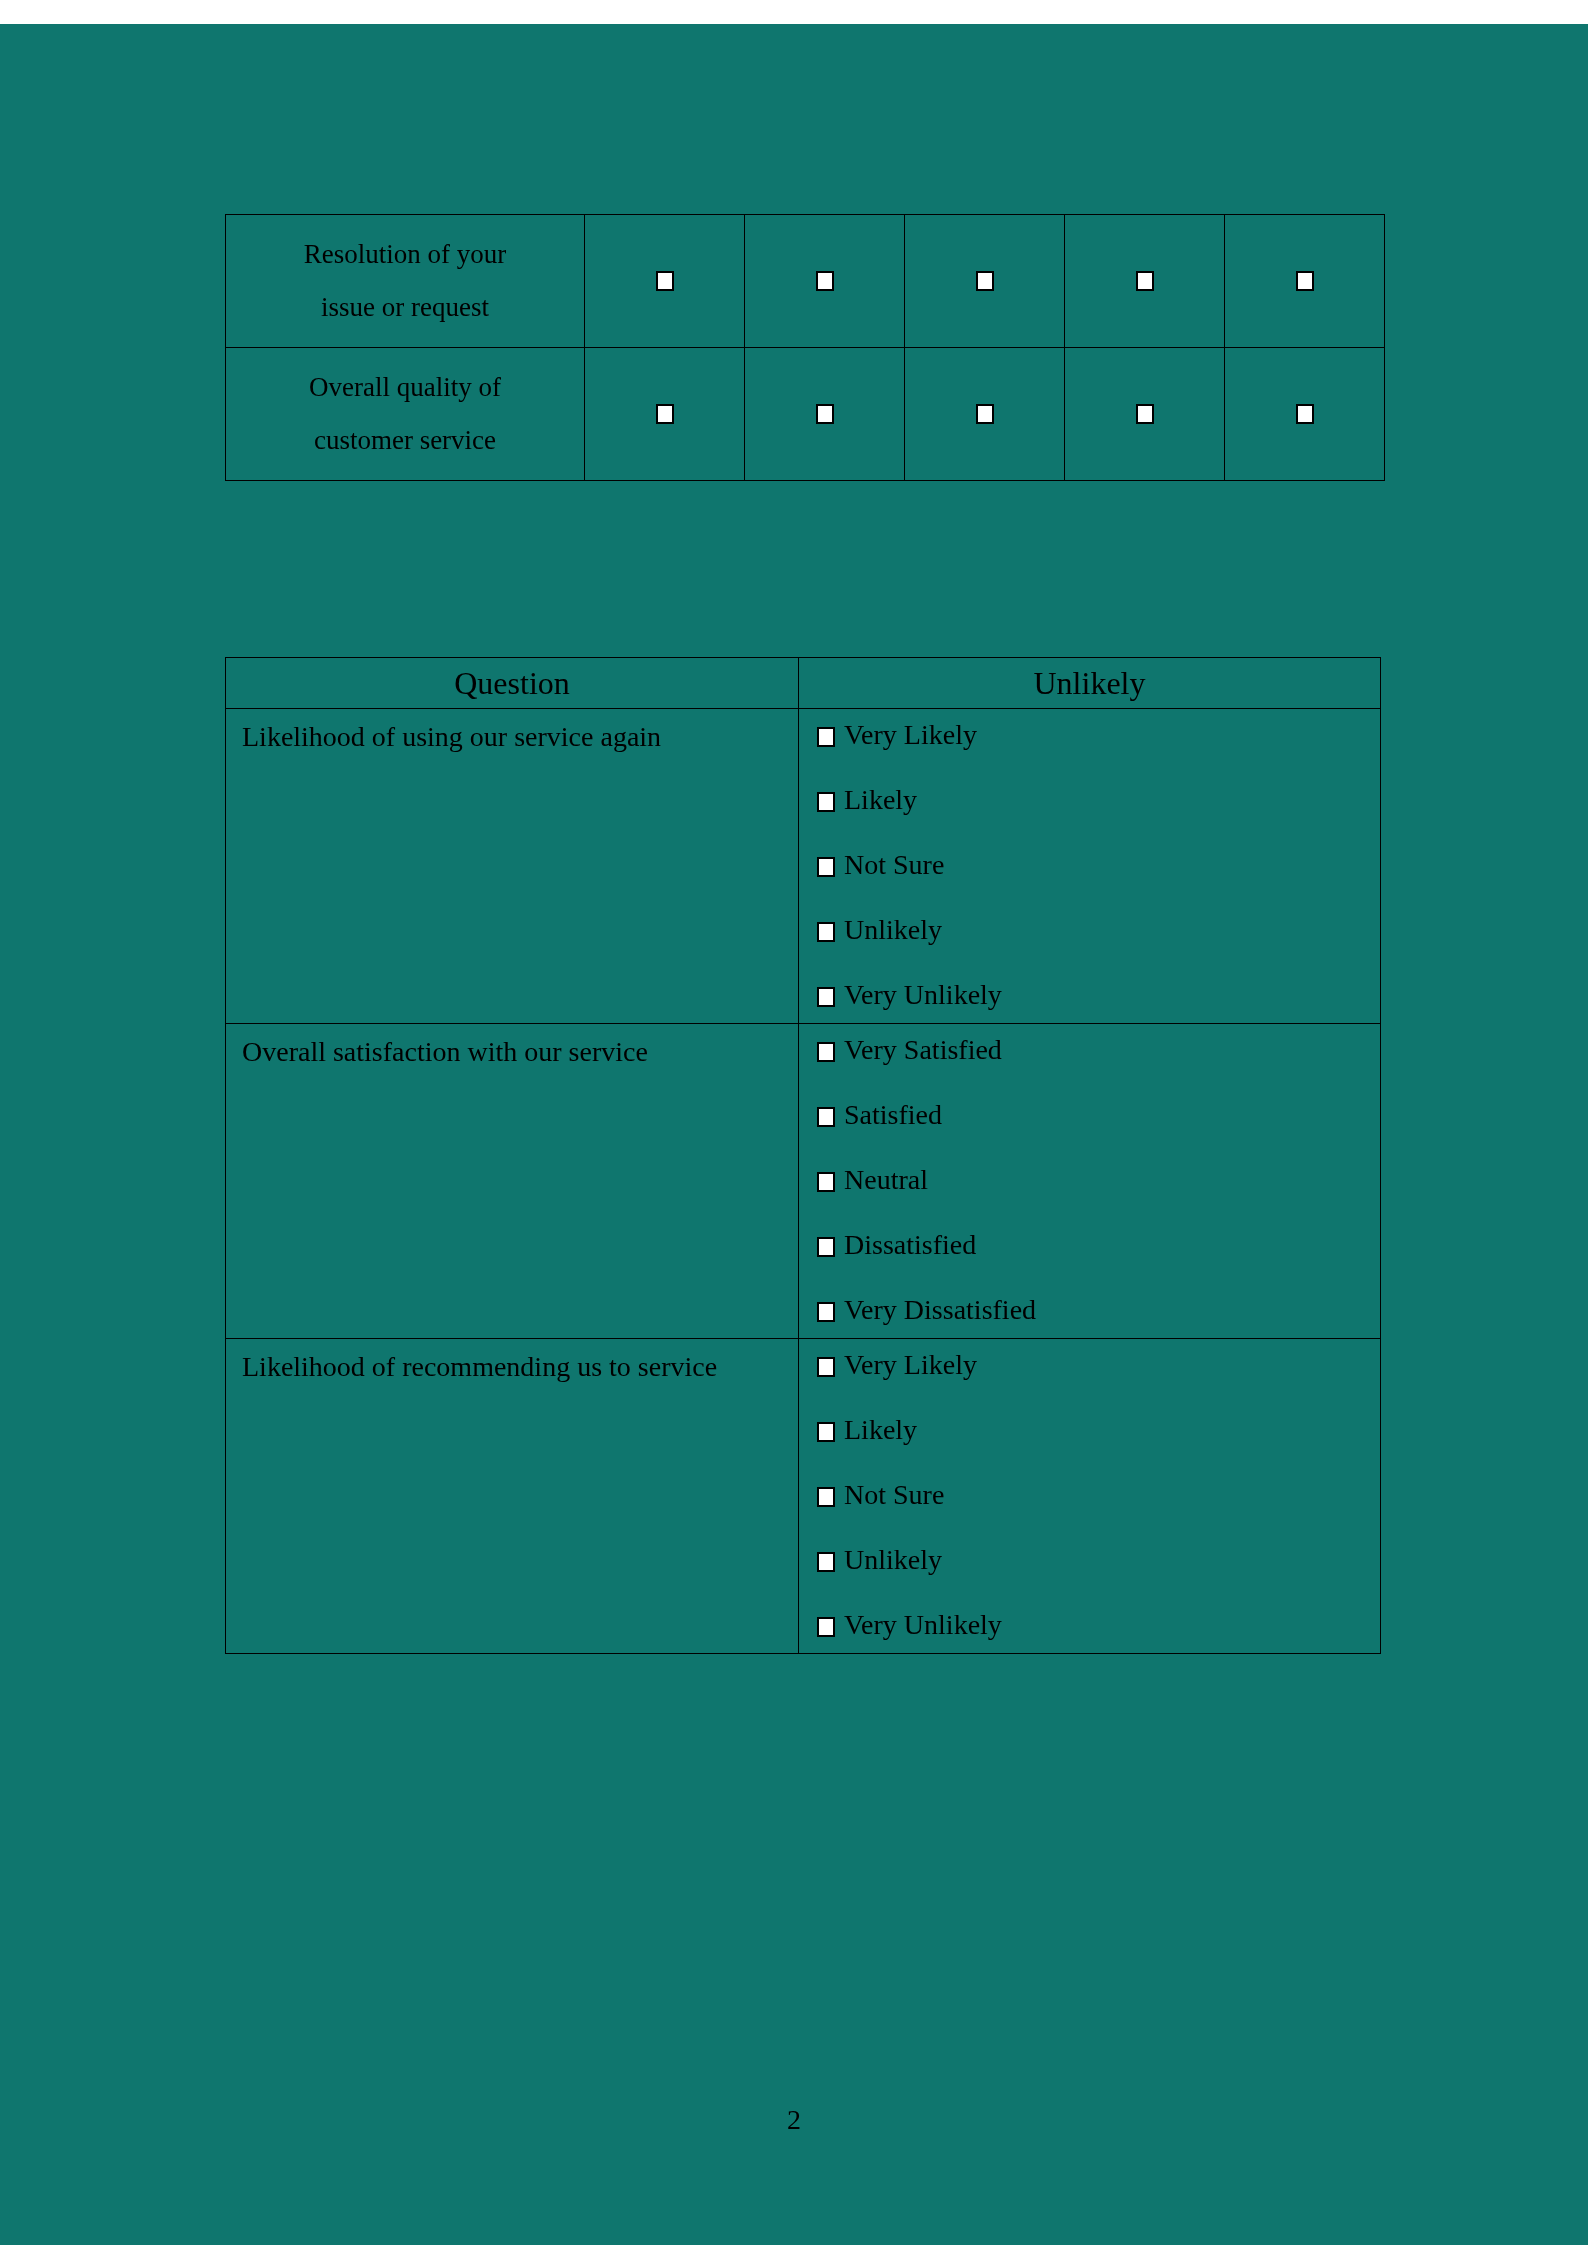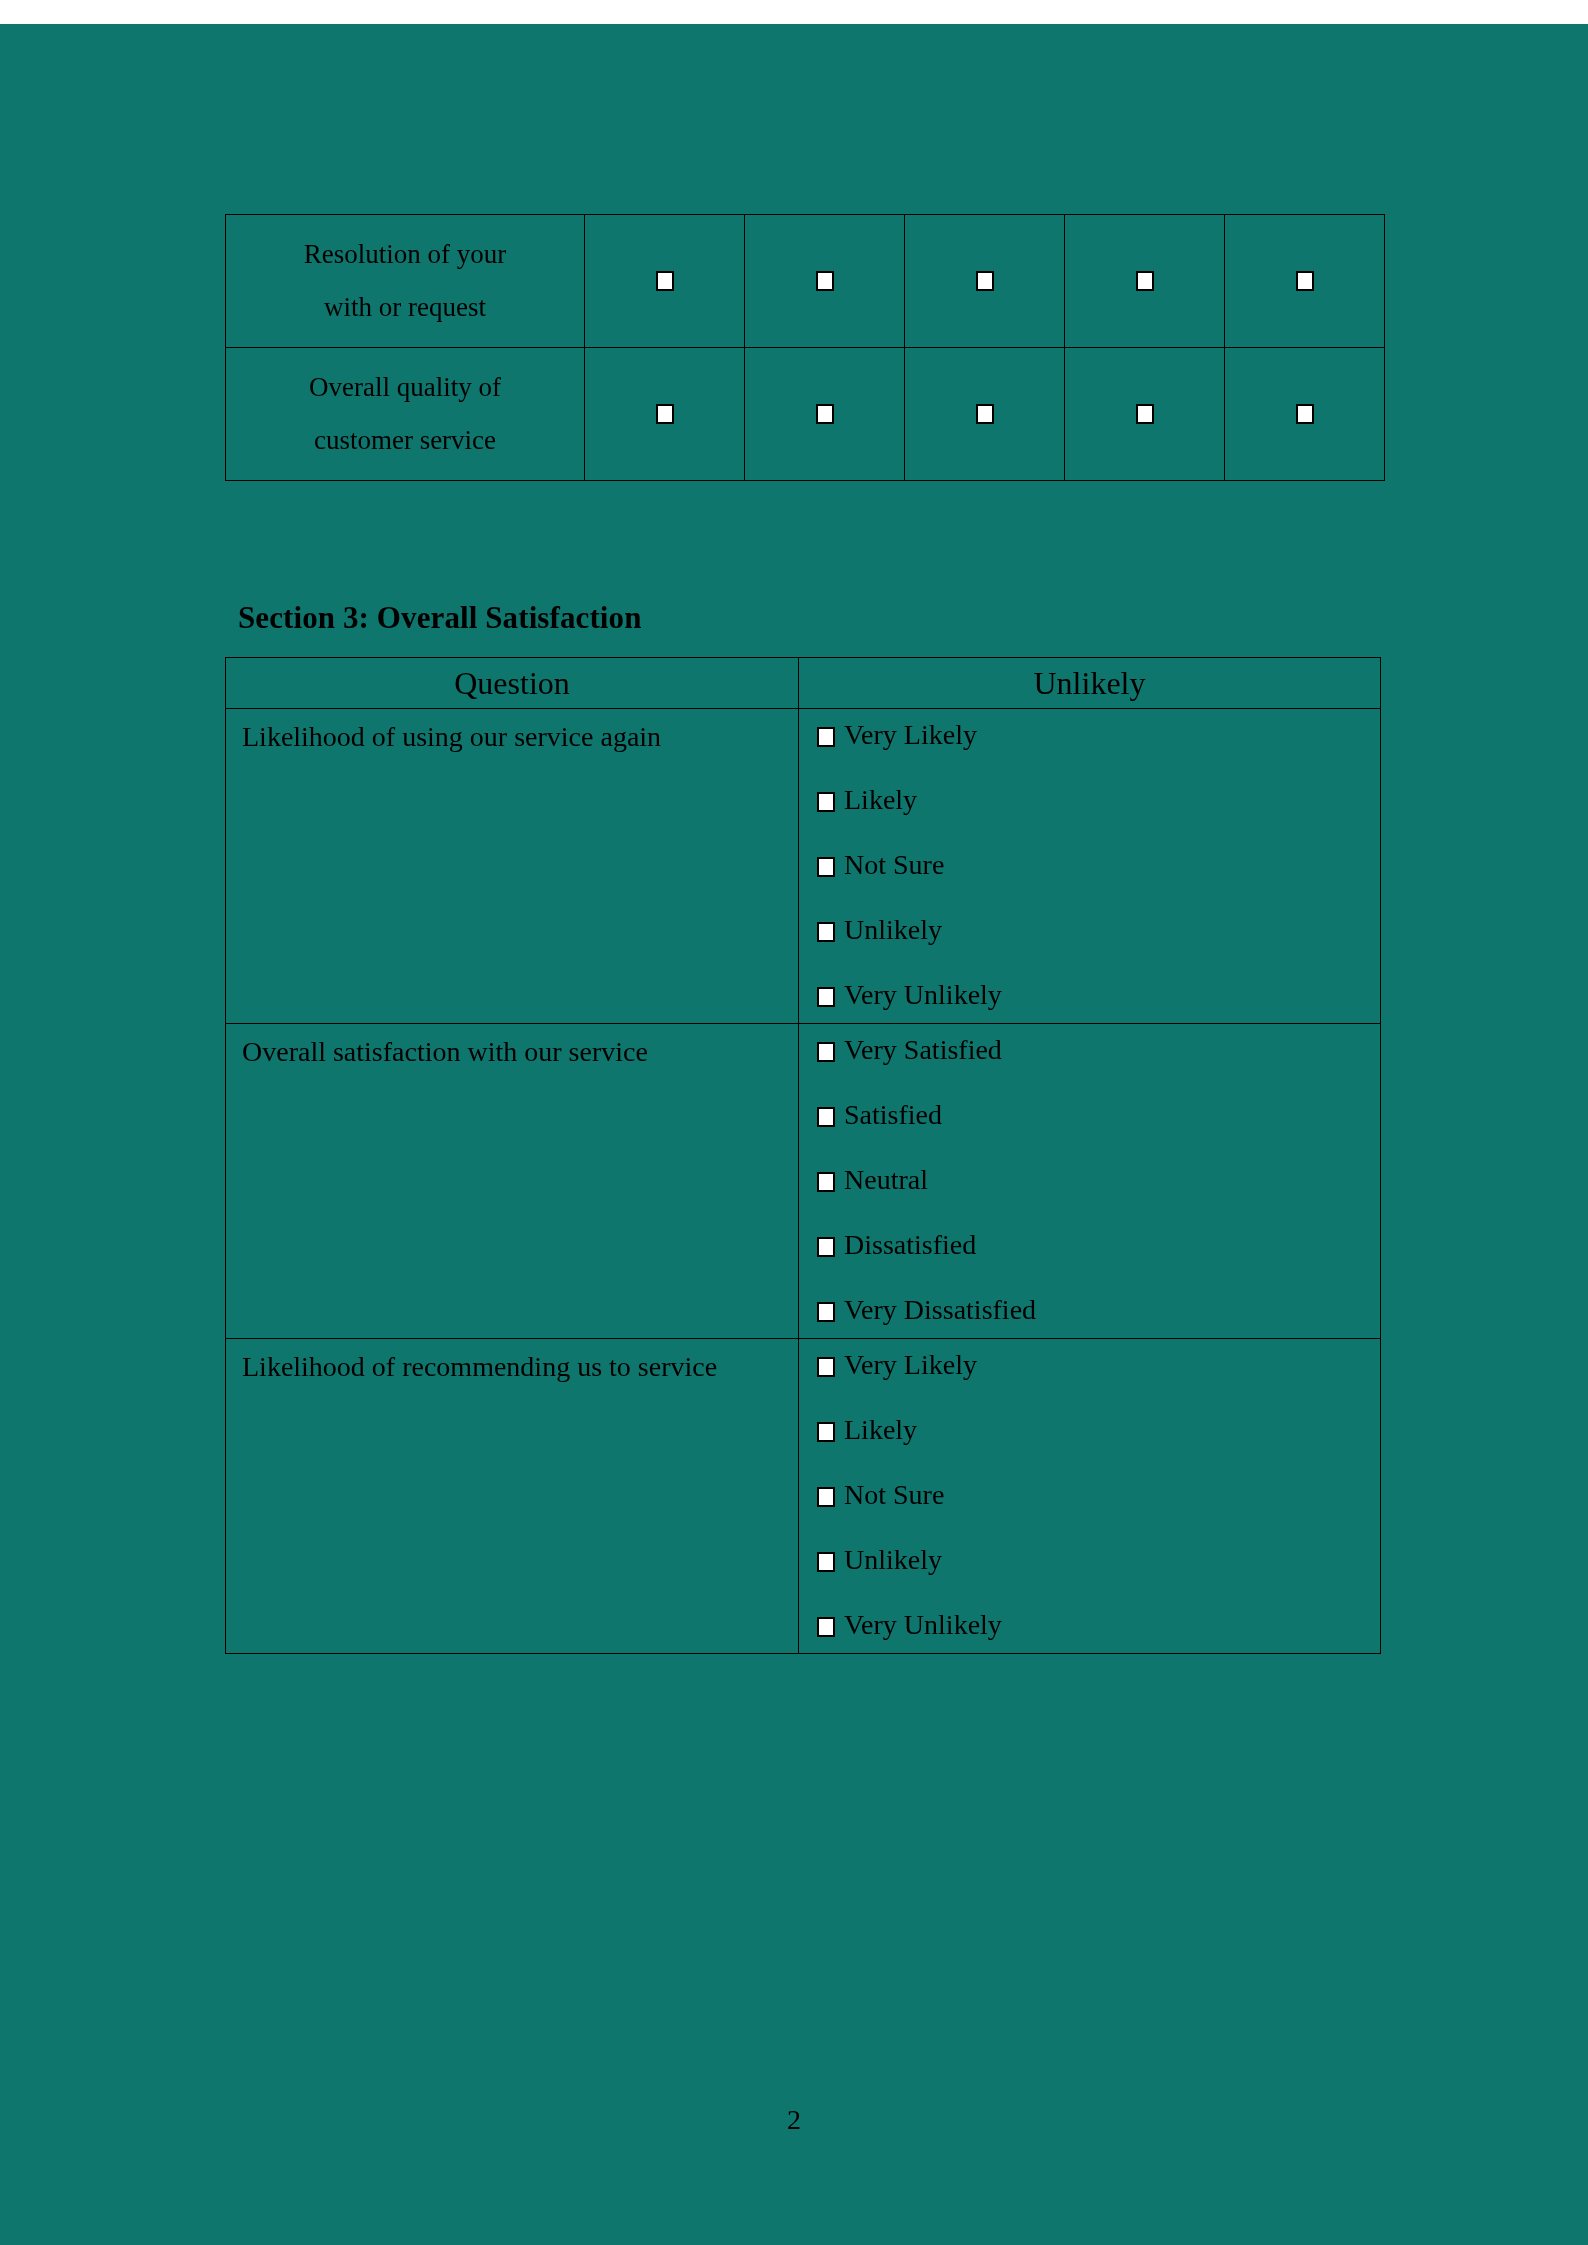--- a/index.html
+++ b/index.html
@@ -135,21 +135,21 @@
 </head>
 <body>
 
 <div class="page">
 
   <table class="matrix-table">
     <tbody>
       <tr>
         <td class="matrix-label">
           <div>Resolution of your</div>
-          <div>with or request</div>
+          <div>issue or request</div>
         </td>
         <td class="matrix-cell"><span class="cbox"></span></td>
         <td class="matrix-cell"><span class="cbox"></span></td>
         <td class="matrix-cell"><span class="cbox"></span></td>
         <td class="matrix-cell"><span class="cbox"></span></td>
         <td class="matrix-cell"><span class="cbox"></span></td>
       </tr>
       <tr>
         <td class="matrix-label">
           <div>Overall quality of</div>
@@ -157,21 +157,20 @@
         </td>
         <td class="matrix-cell"><span class="cbox"></span></td>
         <td class="matrix-cell"><span class="cbox"></span></td>
         <td class="matrix-cell"><span class="cbox"></span></td>
         <td class="matrix-cell"><span class="cbox"></span></td>
         <td class="matrix-cell"><span class="cbox"></span></td>
       </tr>
     </tbody>
   </table>
 
-  <div class="section-heading">Section 3: Overall Satisfaction</div>
 
   <table class="qr-table">
     <colgroup>
       <col class="c-q">
       <col class="c-r">
     </colgroup>
     <thead>
       <tr>
         <th class="qr-head-cell">Question</th>
         <th class="qr-head-cell">Unlikely</th>

